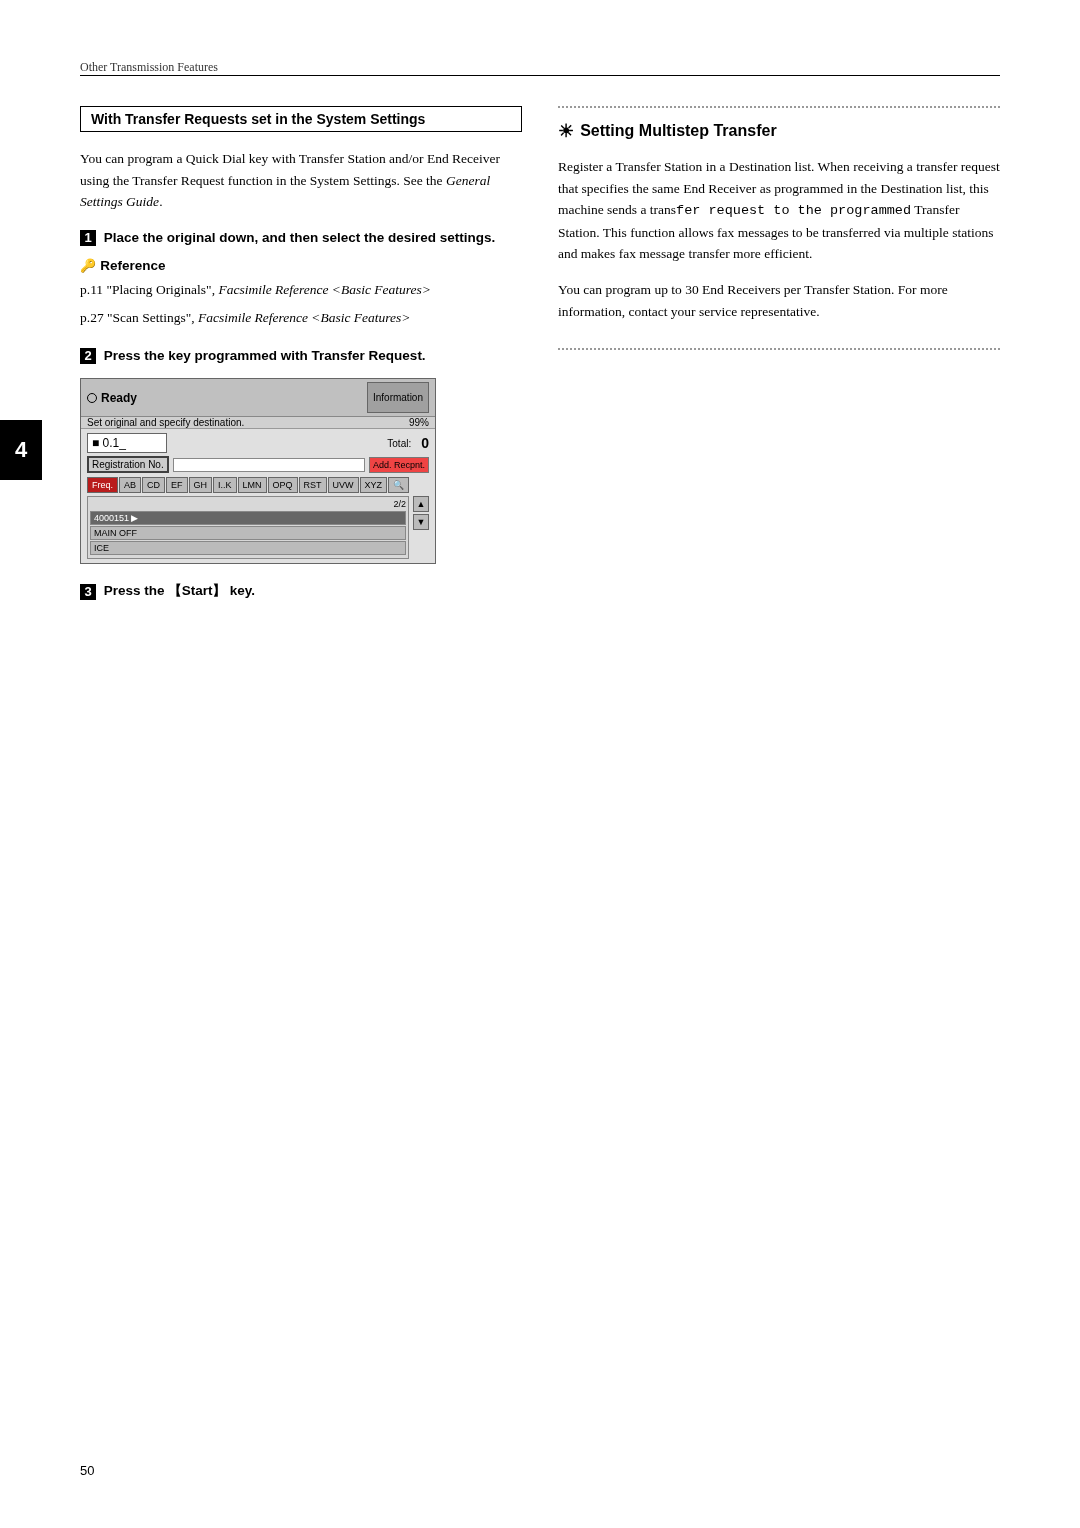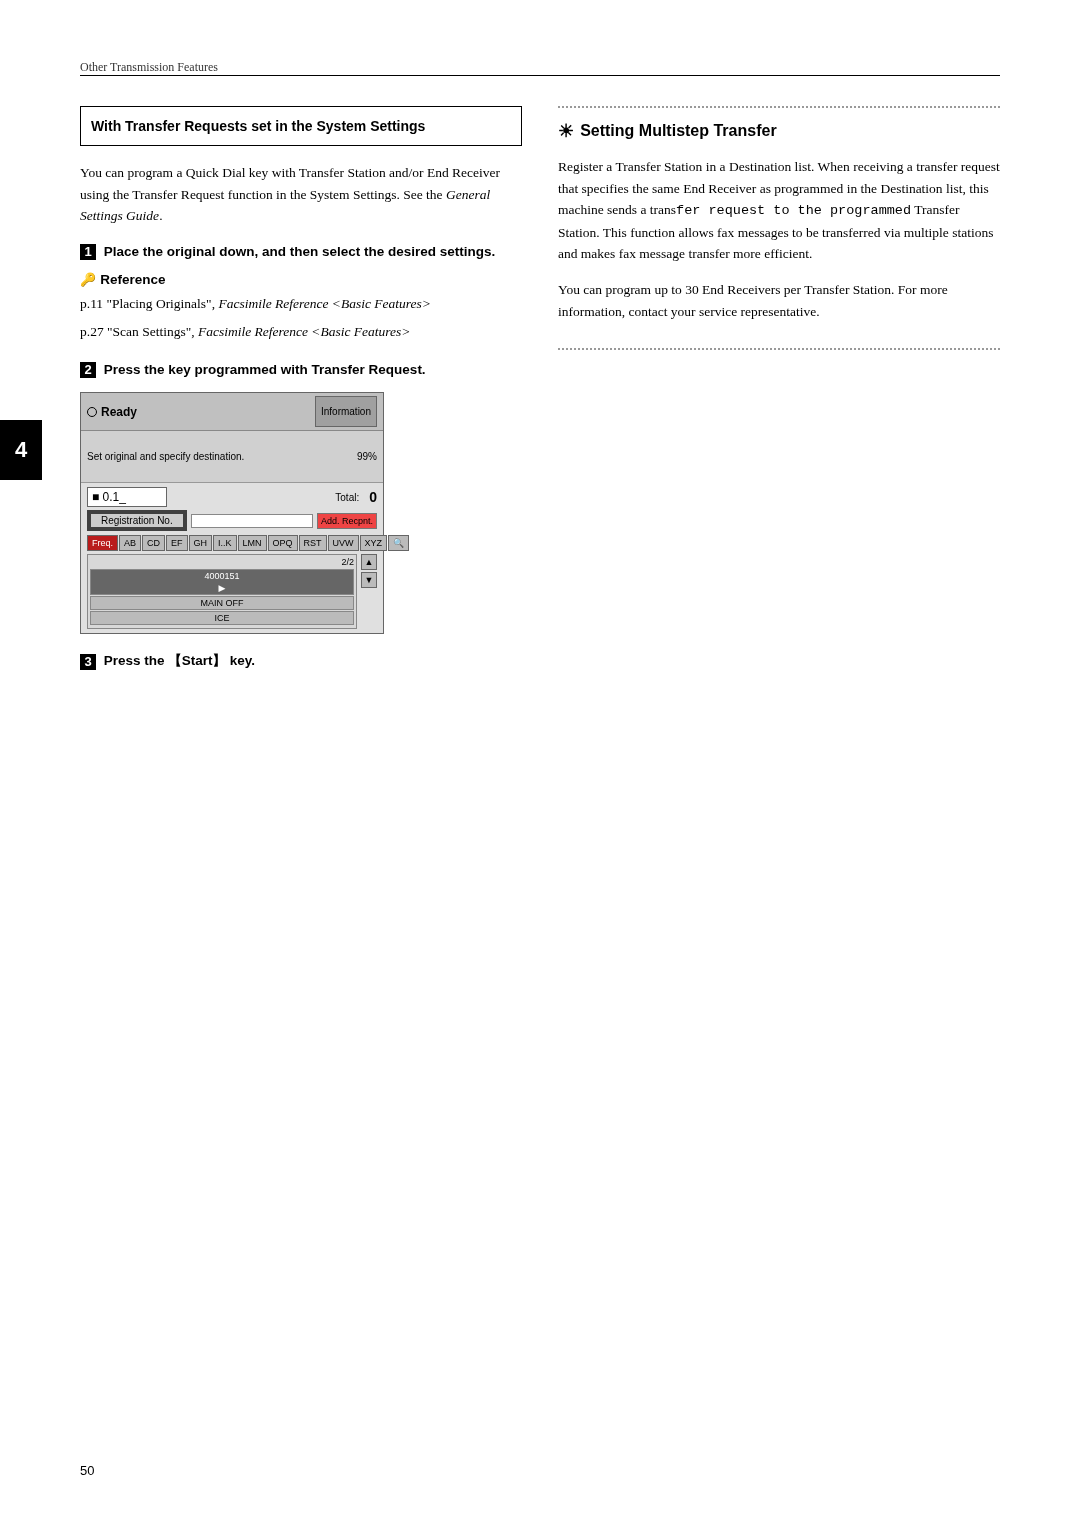--- a/index.html
+++ b/index.html
@@ -48,21 +48,21 @@
     .col-left {
       flex: 1;
       min-width: 0;
     }
     .col-right {
       flex: 1;
       min-width: 0;
     }
     .section-title-box {
       border: 1.5px solid #000;
-      padding: 11px 10px;
+      padding: 4px 10px;
       margin-bottom: 16px;
     }
     .section-title-box h2 {
       font-size: 14px;
       font-weight: bold;
       font-family: Arial, sans-serif;
     }
     .body-text {
       font-size: 13.5px;
       line-height: 1.6;
@@ -115,21 +115,21 @@
       font-family: "Times New Roman", Times, serif;
     }
     .reference-item em {
       font-style: italic;
     }
     
     .screen-mockup {
       border: 1.5px solid #666;
       background: #e8e8e8;
       margin: 12px 17px 16px 0;
-      width: 304px;
+      width: 356px;
       font-family: Arial, sans-serif;
       font-size: 11px;
     }
     .screen-top-bar {
       background: #c0c0c0;
       display: flex;
       justify-content: space-between;
       align-items: center;
       padding: 3px 6px;
       border-bottom: 1px solid #888;
@@ -149,21 +149,21 @@
       display: inline-block;
     }
     .screen-info-btn {
       background: #a0a0a0;
       border: 1px solid #666;
       font-size: 10px;
       padding: 9px 5px;
     }
     .screen-subtitle {
       font-size: 10px;
-      padding: 20px 6px;
+      padding: 0 6px;
       background: #d0d0d0;
       border-bottom: 1px solid #999;
       display: flex;
       justify-content: space-between;
     }
     .screen-body {
       background: #e0e0e0;
       padding: 4px 6px;
     }
     .screen-row {
@@ -189,23 +189,23 @@
       margin-left: 4px;
     }
     .screen-reg-row {
       display: flex;
       align-items: center;
       gap: 4px;
       margin-bottom: 4px;
     }
     .screen-reg-label {
       font-size: 10px;
-      border: 4px solid #404040;
+      border: 2px solid #404040;
       background: #ccc;
-      padding: 1px 10px;
+      padding: 1px 3px;
     }
     .screen-reg-input {
       border: 1px solid #888;
       background: #fff;
       height: 14px;
       flex: 1;
     }
     .screen-add-btn {
       font-size: 9px;
       border: 1px solid #777;
@@ -241,21 +241,20 @@
     }
     .screen-list-item {
       font-size: 9px;
       background: #bbb;
       border: 1px solid #888;
       padding: 1px 3px;
       margin-bottom: 1px;
       display: flex;
       align-items: center;
       gap: 2px;
-      flex-direction: column;
     }
     .screen-list-item.selected {
       background: #666;
       color: #fff;
     }
     .screen-scroll {
       display: flex;
       flex-direction: column;
       gap: 2px;
     }

